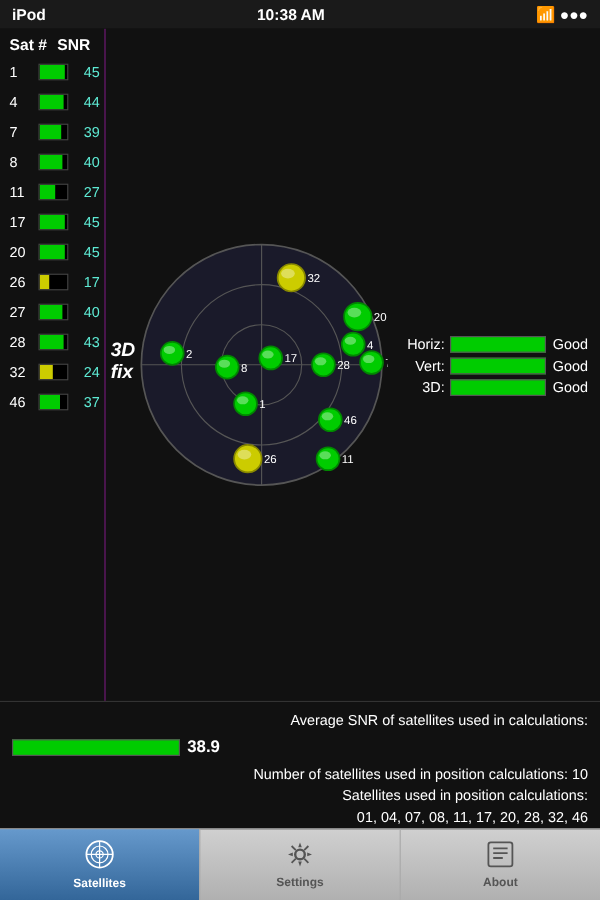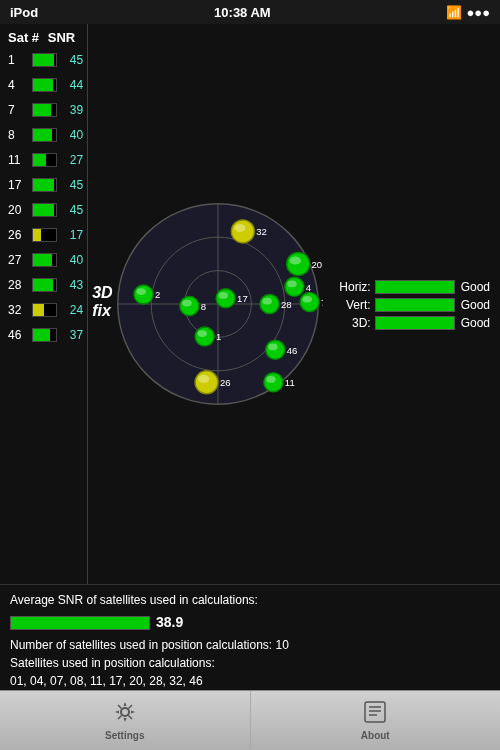--- a/index.html
+++ b/index.html
@@ -150,20 +150,21 @@
     }
 
     
     #stats-panel {
       background: #111;
       border-top: 1px solid #333;
       padding: 6px 10px;
       font-size: 12px;
       color: #fff;
       line-height: 1.5;
+      text-align: right;
     }
     #avg-snr-bar-container {
       width: 140px;
       height: 14px;
       background: #00cc00;
       border: 1px solid #555;
       display: inline-block;
       vertical-align: middle;
       margin-right: 6px;
     }
@@ -434,20 +435,32 @@
       <span>81° 21' 56" W</span>
     </span>
     <span>
       <span style="font-weight:bold;">UTC:</span>
       <span>15:38:17</span>
     </span>
   </div>
 </div>
 
 <div id="tab-bar">
+  <div id="tab-satellites" class="tab-item active">
+    <span class="tab-icon">
+      <svg width="26" height="26" viewBox="0 0 26 26">
+        <circle cx="13" cy="13" r="11" fill="none" stroke="#fff" stroke-width="1.5"></circle>
+        <circle cx="13" cy="13" r="7" fill="none" stroke="#fff" stroke-width="1"></circle>
+        <circle cx="13" cy="13" r="3" fill="none" stroke="#fff" stroke-width="1"></circle>
+        <line x1="13" y1="2" x2="13" y2="24" stroke="#fff" stroke-width="1"></line>
+        <line x1="2" y1="13" x2="24" y2="13" stroke="#fff" stroke-width="1"></line>
+      </svg>
+    </span>
+    <span class="tab-label">Satellites</span>
+  </div>
   <div id="tab-settings" class="tab-item">
     <span class="tab-icon">
       <svg width="24" height="24" viewBox="0 0 24 24">
         <circle cx="12" cy="12" r="4" fill="none" stroke="#555" stroke-width="2"></circle>
         <path d="M12 2 L13.5 6 L10.5 6 Z M12 22 L13.5 18 L10.5 18 Z M2 12 L6 10.5 L6 13.5 Z M22 12 L18 10.5 L18 13.5 Z" fill="#555"></path>
         <line x1="5" y1="5" x2="8.5" y2="8.5" stroke="#555" stroke-width="1.5"></line>
         <line x1="19" y1="5" x2="15.5" y2="8.5" stroke="#555" stroke-width="1.5"></line>
         <line x1="5" y1="19" x2="8.5" y2="15.5" stroke="#555" stroke-width="1.5"></line>
         <line x1="19" y1="19" x2="15.5" y2="15.5" stroke="#555" stroke-width="1.5"></line>
       </svg>

